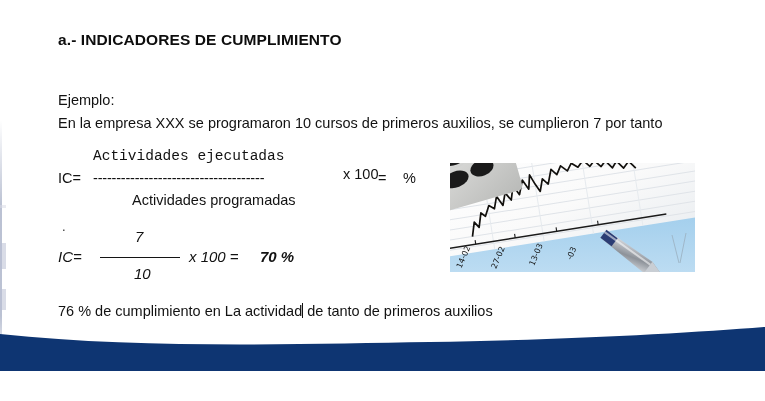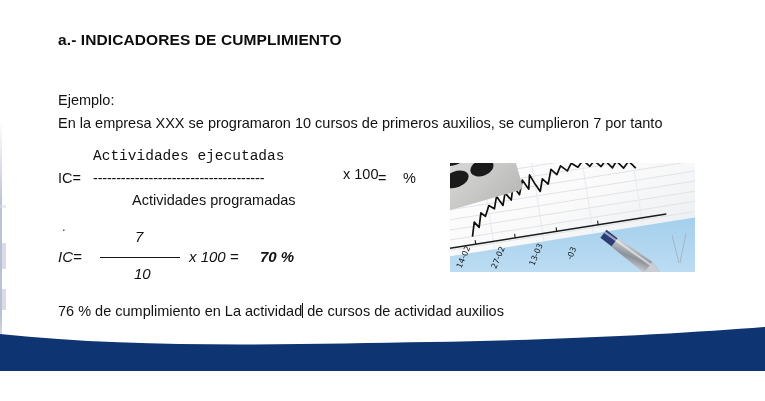--- a/index.html
+++ b/index.html
@@ -225,21 +225,21 @@
   <div class="formula2">
     <span class="f2-ic">IC=</span>
     <span class="f2-num">7</span>
     <span class="f2-bar"></span>
     <span class="f2-den">10</span>
     <span class="f2-x100">x 100 =</span>
     <span class="f2-result">70 %</span>
   </div>
 
   <div class="para para-conclusion">
-    <span>76 % de cumplimiento en La actividad</span><span class="caret"></span><span> de cursos de actividad auxilios</span>
+    <span>76 % de cumplimiento en La actividad</span><span class="caret"></span><span> de tanto de primeros auxilios</span>
   </div>
 
   <div class="photo">
     <svg width="245" height="109" viewBox="0 0 245 109" xmlns="http://www.w3.org/2000/svg">
       <defs>
         <linearGradient id="paperG" x1="0" y1="0" x2="1" y2="1">
           <stop offset="0%" stop-color="#ffffff"></stop>
           <stop offset="60%" stop-color="#fafafa"></stop>
           <stop offset="100%" stop-color="#eceff2"></stop>
         </linearGradient>

